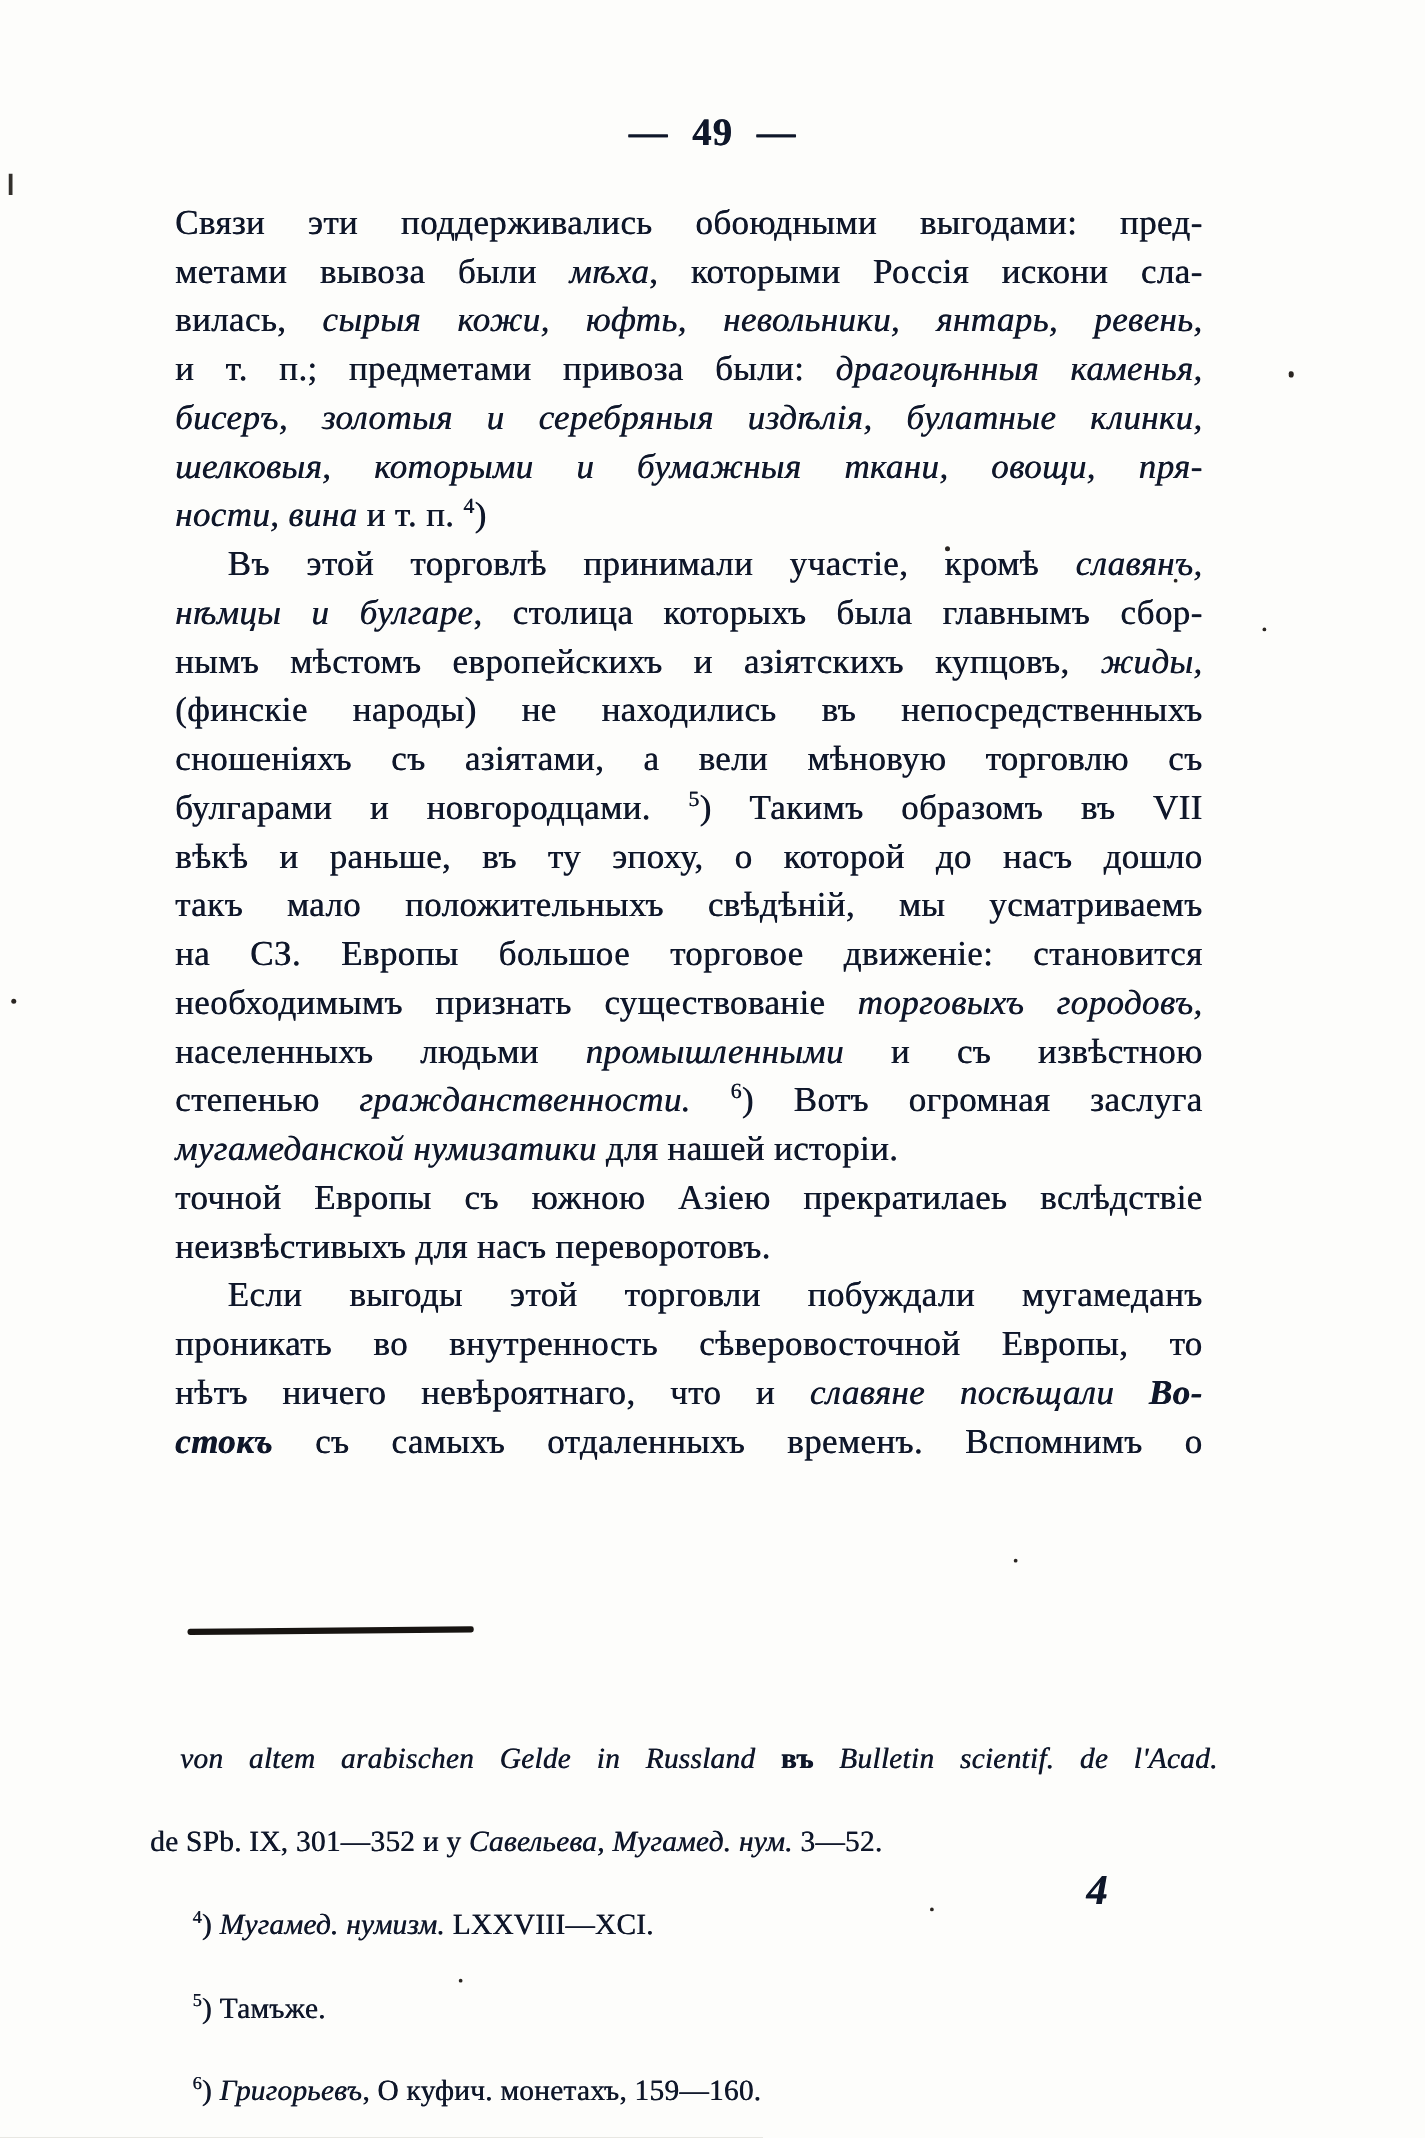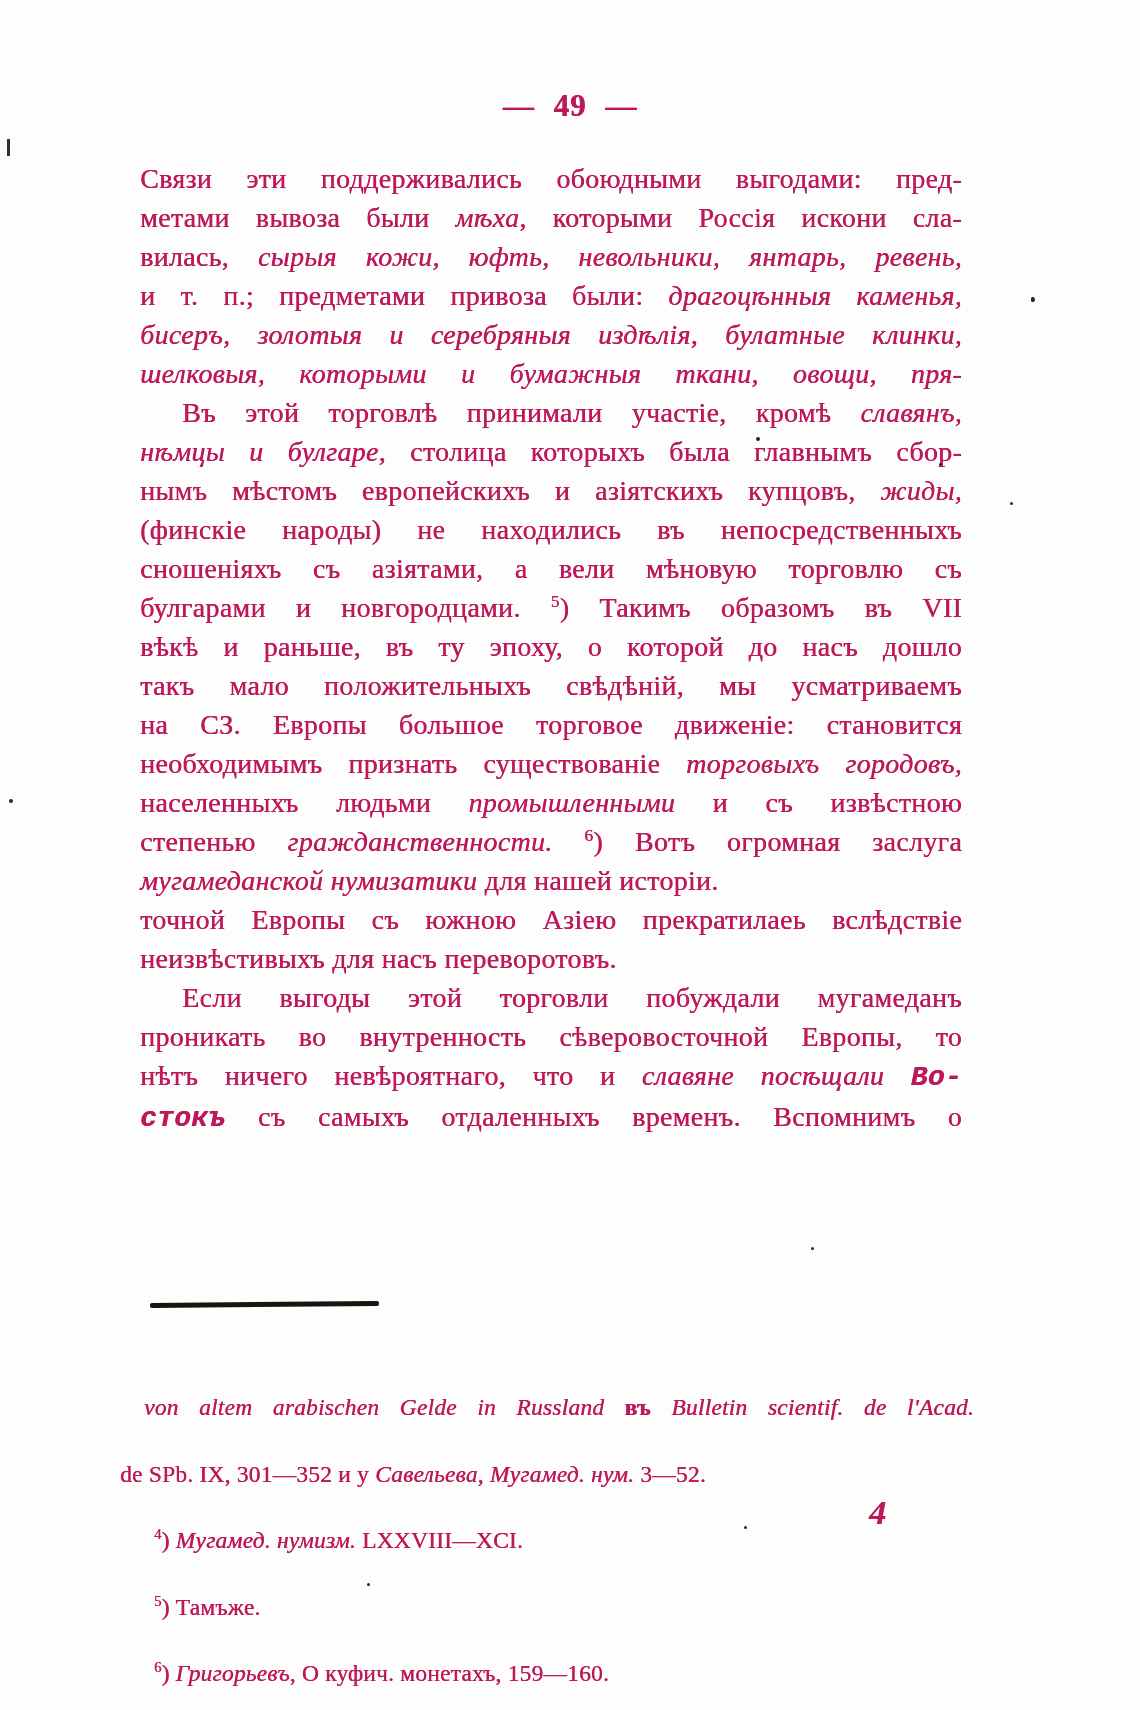--- a/index.html
+++ b/index.html
@@ -3,21 +3,21 @@
 <meta charset="utf-8">
 <style>
   html, body { margin: 0; padding: 0; background: #d8d6d0; }
   .page {
     position: relative;
     width: 1140px;
     height: 1710px;
     background: #fdfdfb;
     overflow: hidden;
     font-family: "Liberation Serif", "DejaVu Serif", serif;
-    color: #be185d;
+    color: #0f172a;
     text-shadow: 0.4px 0 0 currentColor;
   }
   .pageno {
     position: absolute;
     top: 88px; left: 0;
     width: 100%;
     text-align: center;
     font-size: 31px;
     font-weight: bold;
     word-spacing: 10px;
@@ -33,21 +33,21 @@
   }
   .line {
     text-align: justify;
     text-align-last: justify;
     white-space: normal;
   }
   .line.noj { text-align-last: left; }
   .line.indent { padding-left: 42px; }
   .run-i { font-style: italic; }
   .run-b { font-weight: bold; }
-  .run-bi { font-weight: bold; font-style: italic; font-family: Liberation Mono, monospace; }
+  .run-bi { font-weight: bold; font-style: italic; }
   .fnm sup {
     font-size: 0.62em;
     vertical-align: super;
     line-height: 0;
   }
   .fn-rule {
     position: absolute;
     top: 1302px; left: 150px;
     width: 229px; height: 5px;
     background: #171411;
@@ -94,20 +94,21 @@
 
   <div class="pageno">— 49 —</div>
 
   <main class="body-text">
       <div class="line"><span class="run-r">Связи эти поддерживались обоюдными выгодами: пред-</span></div>
       <div class="line"><span class="run-r">метами вывоза были </span><span class="run-i">мѣха</span><span class="run-r">, которыми Россія искони сла-</span></div>
       <div class="line"><span class="run-r">вилась, </span><span class="run-i">сырыя кожи, юфть, невольники, янтарь, ревень,</span></div>
       <div class="line"><span class="run-r">и т. п.; предметами привоза были: </span><span class="run-i">драгоцѣнныя каменья,</span></div>
       <div class="line"><span class="run-i">бисеръ, золотыя и серебряныя издѣлія, булатные клинки,</span></div>
       <div class="line"><span class="run-i">шелковыя, которыми и бумажныя ткани, овощи, пря-</span></div>
+      <div class="line noj"><span class="run-i">ности, вина </span><span class="run-r">и т. п. </span><span class="fnm"><sup>4</sup>)</span></div>
       <div class="line indent"><span class="run-r">Въ этой торговлѣ принимали участіе, кромѣ </span><span class="run-i">славянъ,</span></div>
       <div class="line"><span class="run-i">нѣмцы и булгаре</span><span class="run-r">, столица которыхъ была главнымъ сбор-</span></div>
       <div class="line"><span class="run-r">нымъ мѣстомъ европейскихъ и азіятскихъ купцовъ, </span><span class="run-i">жиды,</span></div>
       <div class="line"><span class="run-r">(финскіе народы) не находились въ непосредственныхъ</span></div>
       <div class="line"><span class="run-r">сношеніяхъ съ азіятами, а вели мѣновую торговлю съ</span></div>
       <div class="line"><span class="run-r">булгарами и новгородцами. </span><span class="fnm"><sup>5</sup>)</span><span class="run-r"> Такимъ образомъ въ VII</span></div>
       <div class="line"><span class="run-r">вѣкѣ и раньше, въ ту эпоху, о которой до насъ дошло</span></div>
       <div class="line"><span class="run-r">такъ мало положительныхъ свѣдѣній, мы усматриваемъ</span></div>
       <div class="line"><span class="run-r">на СЗ. Европы большое торговое движеніе: становится</span></div>
       <div class="line"><span class="run-r">необходимымъ признать существованіе </span><span class="run-i">торговыхъ городовъ,</span></div>

